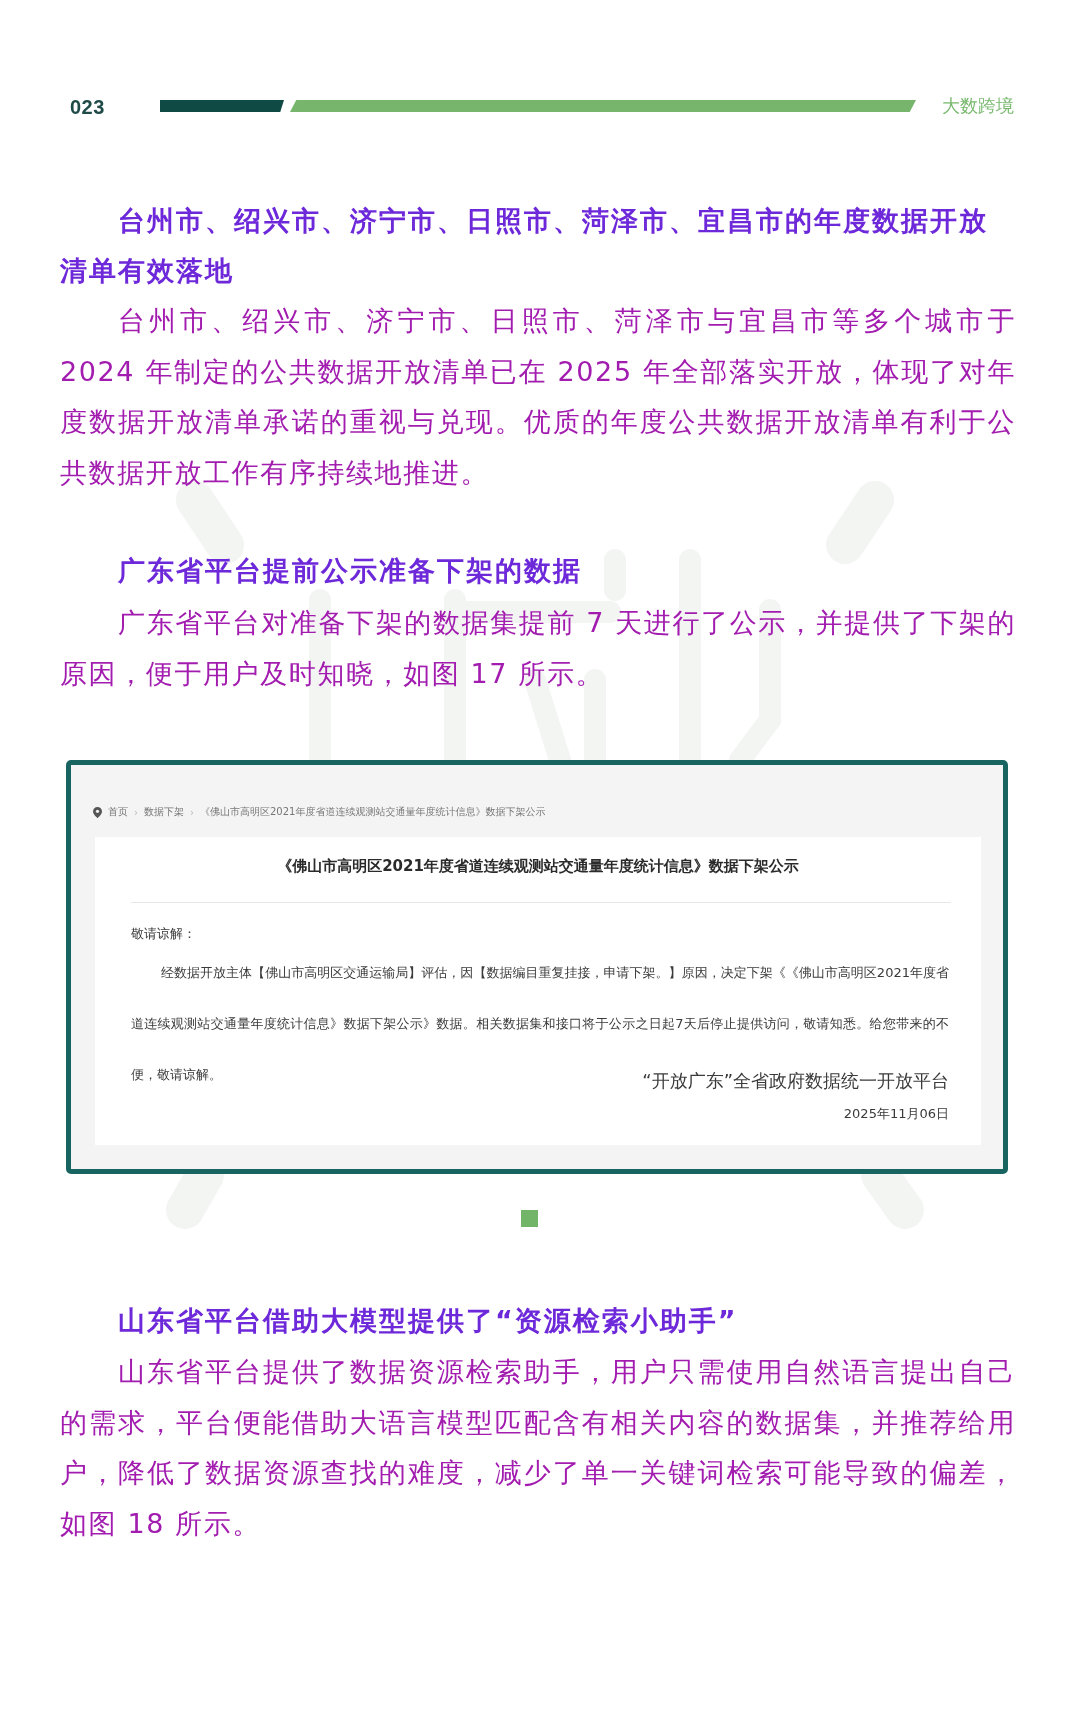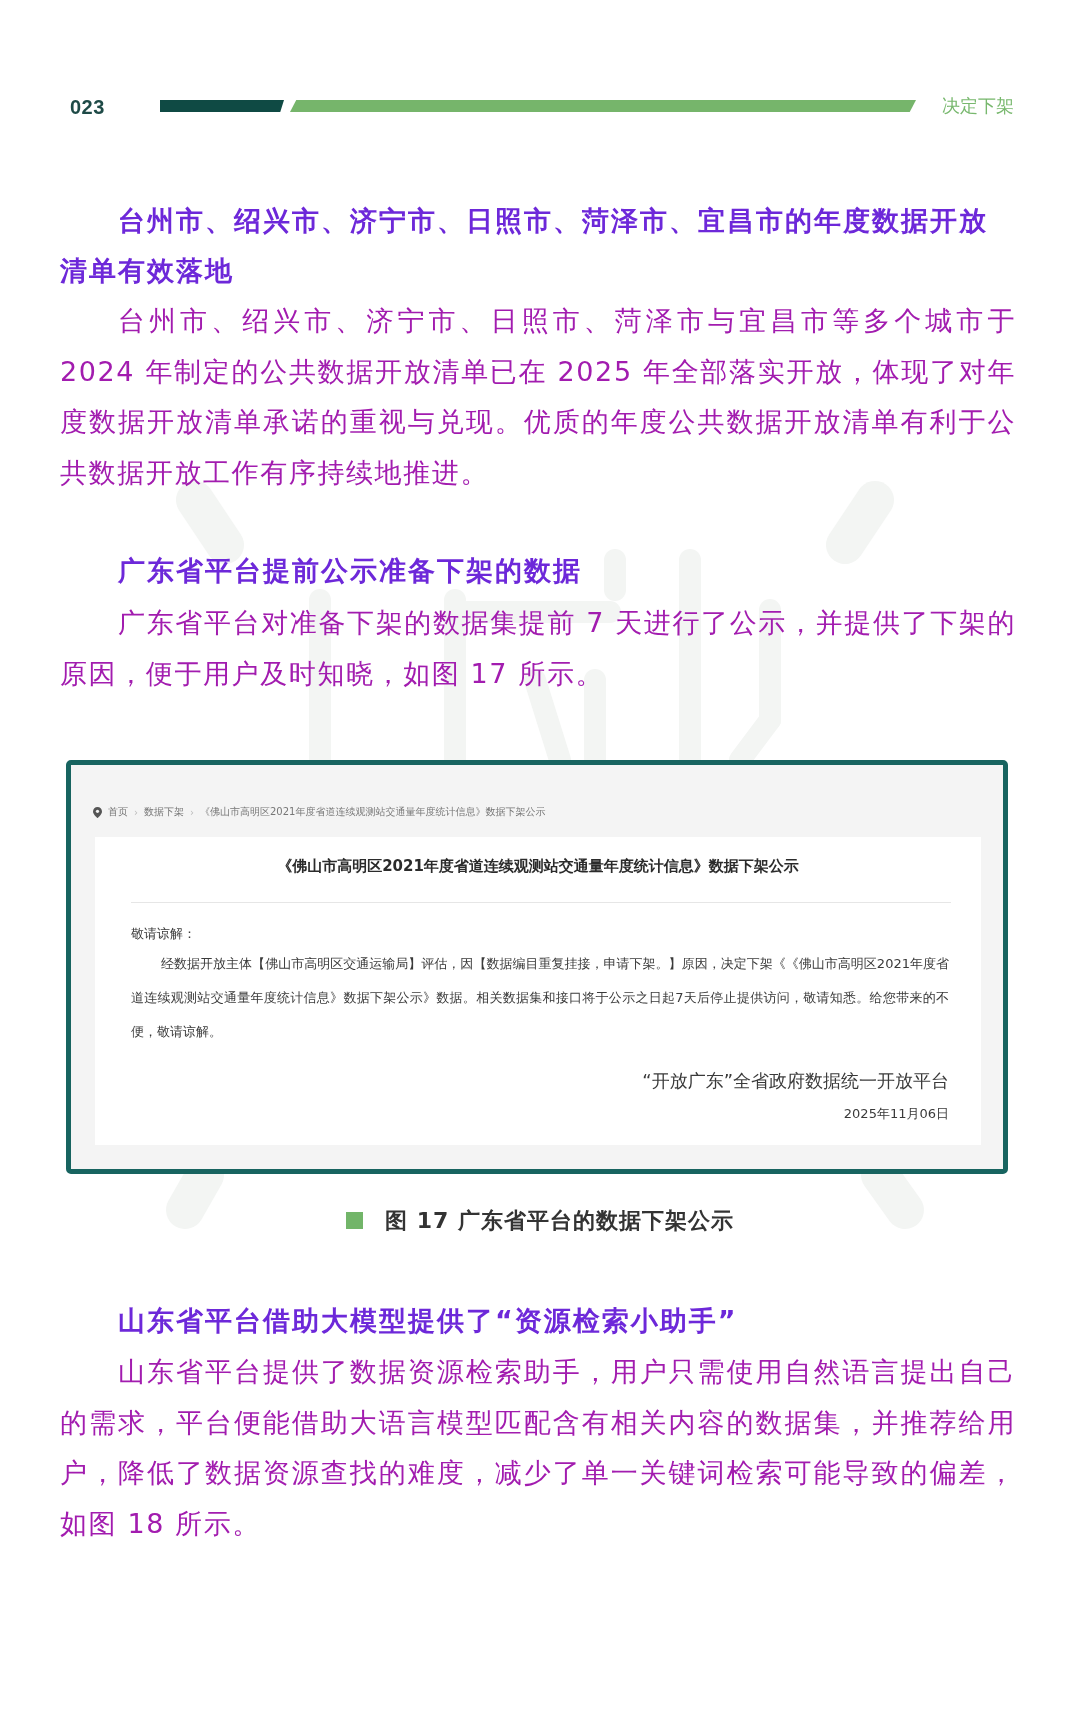--- a/index.html
+++ b/index.html
@@ -24,21 +24,21 @@
 
   
   .figure { position: absolute; left: 66px; top: 760px; width: 942px; height: 414px; border: 5px solid #186460; border-radius: 5px; background: #f4f4f4; overflow: hidden; }
   .breadcrumb { position: absolute; left: 22px; top: 40px; font-size: 10px; color: #777; display: flex; align-items: center; gap: 6px; white-space: nowrap; }
   .breadcrumb .sep { color: #bbb; font-size: 10px; }
   .pin { width: 9px; height: 11px; display: inline-block; }
   .notice { position: absolute; left: 24px; top: 72px; width: 886px; height: 308px; background: #ffffff; }
   .notice-title { position: absolute; left: 0; top: 20px; width: 100%; text-align: center; font-size: 15px; font-weight: bold; color: #2b2b2b; }
   .notice-divider { position: absolute; left: 36px; top: 65px; width: 820px; height: 1px; background: #e6e6e6; }
   .notice-greeting { position: absolute; left: 36px; top: 88px; font-size: 13px; color: #3a3a3a; }
-  .notice-body { position: absolute; left: 36px; top: 110px; width: 818px; font-size: 13px; line-height: 34px; color: #3a3a3a; text-indent: 30px; text-align: justify; }
+  .notice-body { position: absolute; left: 36px; top: 110px; width: 818px; font-size: 13px; line-height: 51px; color: #3a3a3a; text-indent: 30px; text-align: justify; }
   .notice-sign { position: absolute; right: 32px; top: 232px; font-size: 18px; color: #3a3a3a; }
   .notice-date { position: absolute; right: 32px; top: 268px; font-size: 13px; color: #3a3a3a; }
 
   .caption { position: absolute; left: 0; top: 1206px; width: 1080px; text-align: center; font-size: 22px; font-weight: bold; color: #333; letter-spacing: 1px; }
   .caption .sq { display: inline-block; width: 17px; height: 17px; background: #72b569; margin-right: 22px; vertical-align: -1px; }
 
   .footer-logo { position: absolute; left: 10px; top: 1728px; display: flex; align-items: center; gap: 12px; z-index: 3; }
   .footer-logo .logo-text { font-size: 20px; color: #ffffff; font-weight: bold; letter-spacing: 1px; text-shadow: 0 0 2px #9a9a9a, 0 0 1px #9a9a9a; }
 </style>
 </head>
@@ -59,21 +59,21 @@
     <line x1="595" y1="680" x2="595" y2="760" stroke-width="22"></line>
     <line x1="770" y1="610" x2="770" y2="720" stroke-width="22"></line>
     <line x1="770" y1="720" x2="740" y2="760" stroke-width="22"></line>
   </g>
 </svg>
 
 <div class="header">
   <span class="page-num">023</span>
   <div class="bar-dark"></div>
   <div class="bar-green"></div>
-  <span class="brand">决定下架</span>
+  <span class="brand">大数跨境</span>
 </div>
 
 <div class="content">
 
   <div class="h-green" style="left:60px; top:196px; width:956px; text-indent:58px;">台州市、绍兴市、济宁市、日照市、菏泽市、宜昌市的年度数据开放清单有效落地</div>
   <div class="para indent" style="left:60px; top:296px; width:956px;">台州市、绍兴市、济宁市、日照市、菏泽市与宜昌市等多个城市于 2024 年制定的公共数据开放清单已在 2025 年全部落实开放，体现了对年度数据开放清单承诺的重视与兑现。优质的年度公共数据开放清单有利于公共数据开放工作有序持续地推进。</div>
 
   <div class="h-green" style="left:118px; top:546px; width:900px;">广东省平台提前公示准备下架的数据</div>
   <div class="para indent" style="left:60px; top:598px; width:956px;">广东省平台对准备下架的数据集提前 7 天进行了公示，并提供了下架的原因，便于用户及时知晓，如图 17 所示。</div>
 
@@ -93,21 +93,21 @@
       <div class="notice-title">《佛山市高明区2021年度省道连续观测站交通量年度统计信息》数据下架公示</div>
       <div class="notice-divider"></div>
       <div class="notice-greeting">敬请谅解：</div>
       <div class="notice-body">经数据开放主体【佛山市高明区交通运输局】评估，因【数据编目重复挂接，申请下架。】原因，决定下架《《佛山市高明区2021年度省道连续观测站交通量年度统计信息》数据下架公示》数据。相关数据集和接口将于公示之日起7天后停止提供访问，敬请知悉。给您带来的不便，敬请谅解。</div>
       <div class="notice-sign">“开放广东”全省政府数据统一开放平台</div>
       <div class="notice-date">2025年11月06日</div>
     </div>
   </div>
 
   <div class="caption">
-    <span class="sq"></span><span>图 17 广东省平台的数据下架公示</span>
+    <span class="sq"></span>
   </div>
 
   <div class="h-green" style="left:118px; top:1296px; width:900px;">山东省平台借助大模型提供了“资源检索小助手”</div>
   <div class="para indent" style="left:60px; top:1347px; width:956px;">山东省平台提供了数据资源检索助手，用户只需使用自然语言提出自己的需求，平台便能借助大语言模型匹配含有相关内容的数据集，并推荐给用户，降低了数据资源查找的难度，减少了单一关键词检索可能导致的偏差，如图 18 所示。</div>
 </div>
 
 <div class="footer-logo">
   <svg width="52" height="24" viewBox="0 0 52 24">
     <g fill="none" stroke="#ffffff" stroke-width="3" style="filter: drop-shadow(0 0 1px #999);">
       <path d="M4 4 L4 20"></path>

